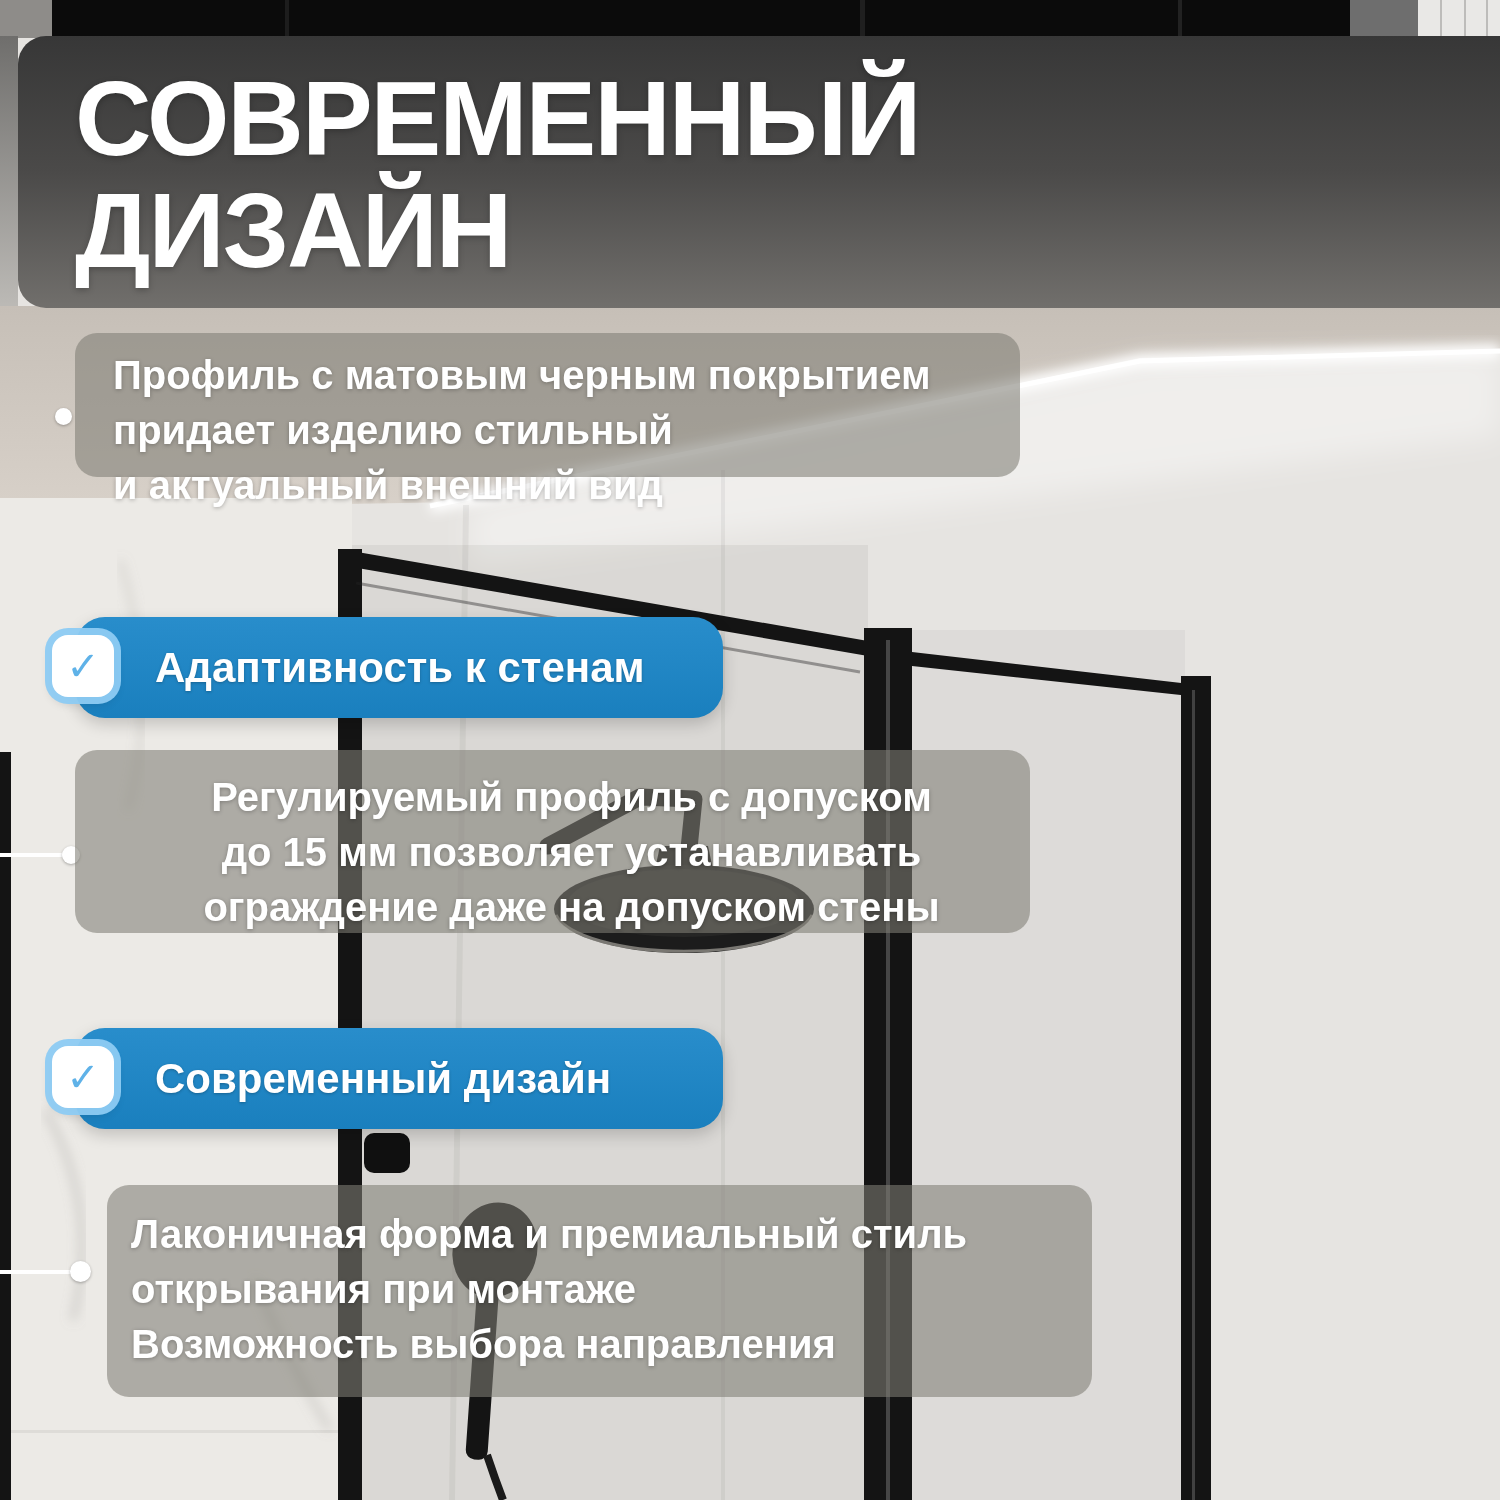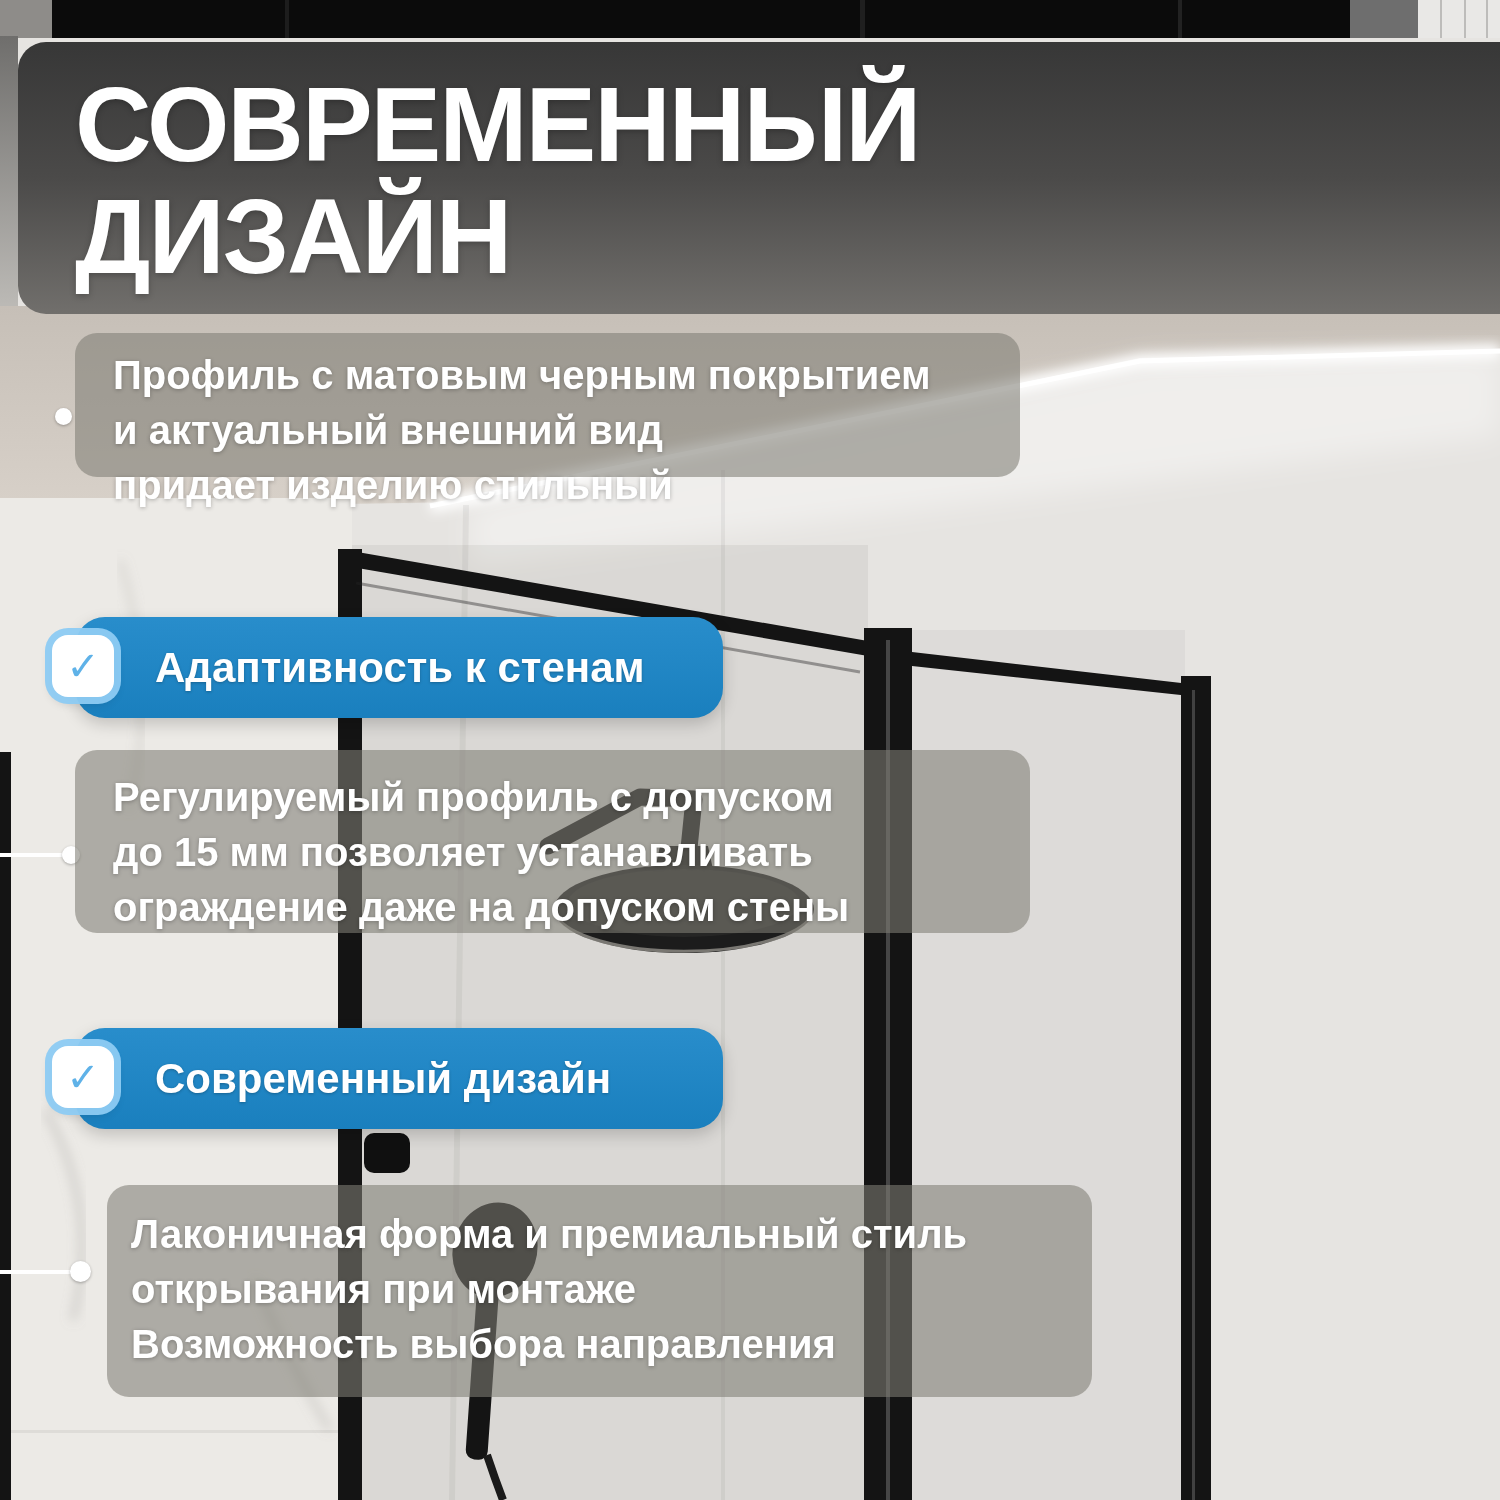--- a/index.html
+++ b/index.html
@@ -2,32 +2,32 @@
 <html style="--badge_blue: #1b86c8; --check_blue: #5fb2e8; --check_ring: rgba(141,203,243,0.95); --card_overlay: rgba(128,125,118,0.58); --title_text: #ffffff; --frame_black: #141414;"><head>
 <meta charset="utf-8">
 <style>
   html,body{margin:0;padding:0;background:#111;}
   .canvas{position:relative;width:1500px;height:1500px;overflow:hidden;
           font-family:"Liberation Sans","DejaVu Sans",sans-serif;}
   .photo{position:absolute;left:0;top:0;width:1500px;height:1500px;}
   
   .title-panel{position:absolute;left:18px;top:36px;width:1482px;height:272px;
     border-radius:28px 0 0 28px;
-    background:linear-gradient(180deg,#373737 0%,#4b4a49 50%,#716f6c 100%);margin-top:6px;}
+    background:linear-gradient(180deg,#373737 0%,#4b4a49 50%,#716f6c 100%);}
   .title{position:absolute;left:57px;top:26px;color:#ffffff;font-weight:800;
     font-size:106px;line-height:112px;letter-spacing:-2px;
     text-shadow:0 2px 6px rgba(0,0,0,.25);}
   .title span{display:block;}
   
   .card{position:absolute;background:rgba(128,125,118,0.58);border-radius:22px;
     color:#fff;font-size:40px;line-height:55px;font-weight:700;
     text-shadow:0 1px 4px rgba(0,0,0,.28);}
   .card span{display:block;white-space:nowrap;}
   .card-intro{left:75px;top:333px;width:945px;height:144px;padding:15px 0 0 38px;box-sizing:border-box;}
-  .card-p2{left:75px;top:750px;width:955px;height:183px;padding:20px 0 12px 38px;box-sizing:border-box;}
+  .card-p2{left:75px;top:750px;width:955px;height:183px;padding:20px 0 12px 38px;box-sizing:border-box;text-align:center;}
   .card-p3{left:107px;top:1185px;width:985px;height:212px;padding:22px 0 0 24px;box-sizing:border-box;}
   
   .badge{position:absolute;left:75px;width:648px;height:101px;border-radius:30px;
     background:var(--badge_blue,#1b86c8);
     background-image:linear-gradient(180deg,rgba(255,255,255,.06),rgba(0,0,0,.05));
     display:flex;align-items:center;padding-left:80px;box-sizing:border-box;
     color:#fff;font-size:42px;font-weight:700;text-shadow:0 1px 3px rgba(0,0,0,.25);
     box-shadow:0 6px 16px rgba(0,0,0,.18);}
   .badge-1{top:617px;}
   .badge-2{top:1028px;}
@@ -134,22 +134,22 @@
 
   <div class="title-panel">
     <h1 class="title" style="margin:0;">
       <span>СОВРЕМЕННЫЙ</span>
       <span>ДИЗАЙН</span>
     </h1>
   </div>
 
   <div class="card card-intro">
     <span>Профиль с матовым черным покрытием</span>
+    <span>придает изделию стильный</span>
     <span>и актуальный внешний вид</span>
-    <span>придает изделию стильный</span>
   </div>
   <div class="dot dot-intro"></div>
 
   <div class="badge badge-1">
     <span>Адаптивность к стенам</span>
   </div>
   <div class="checkbox checkbox-1">
     <span class="checkmark">✓</span>
   </div>
   <div class="line-2"></div>

